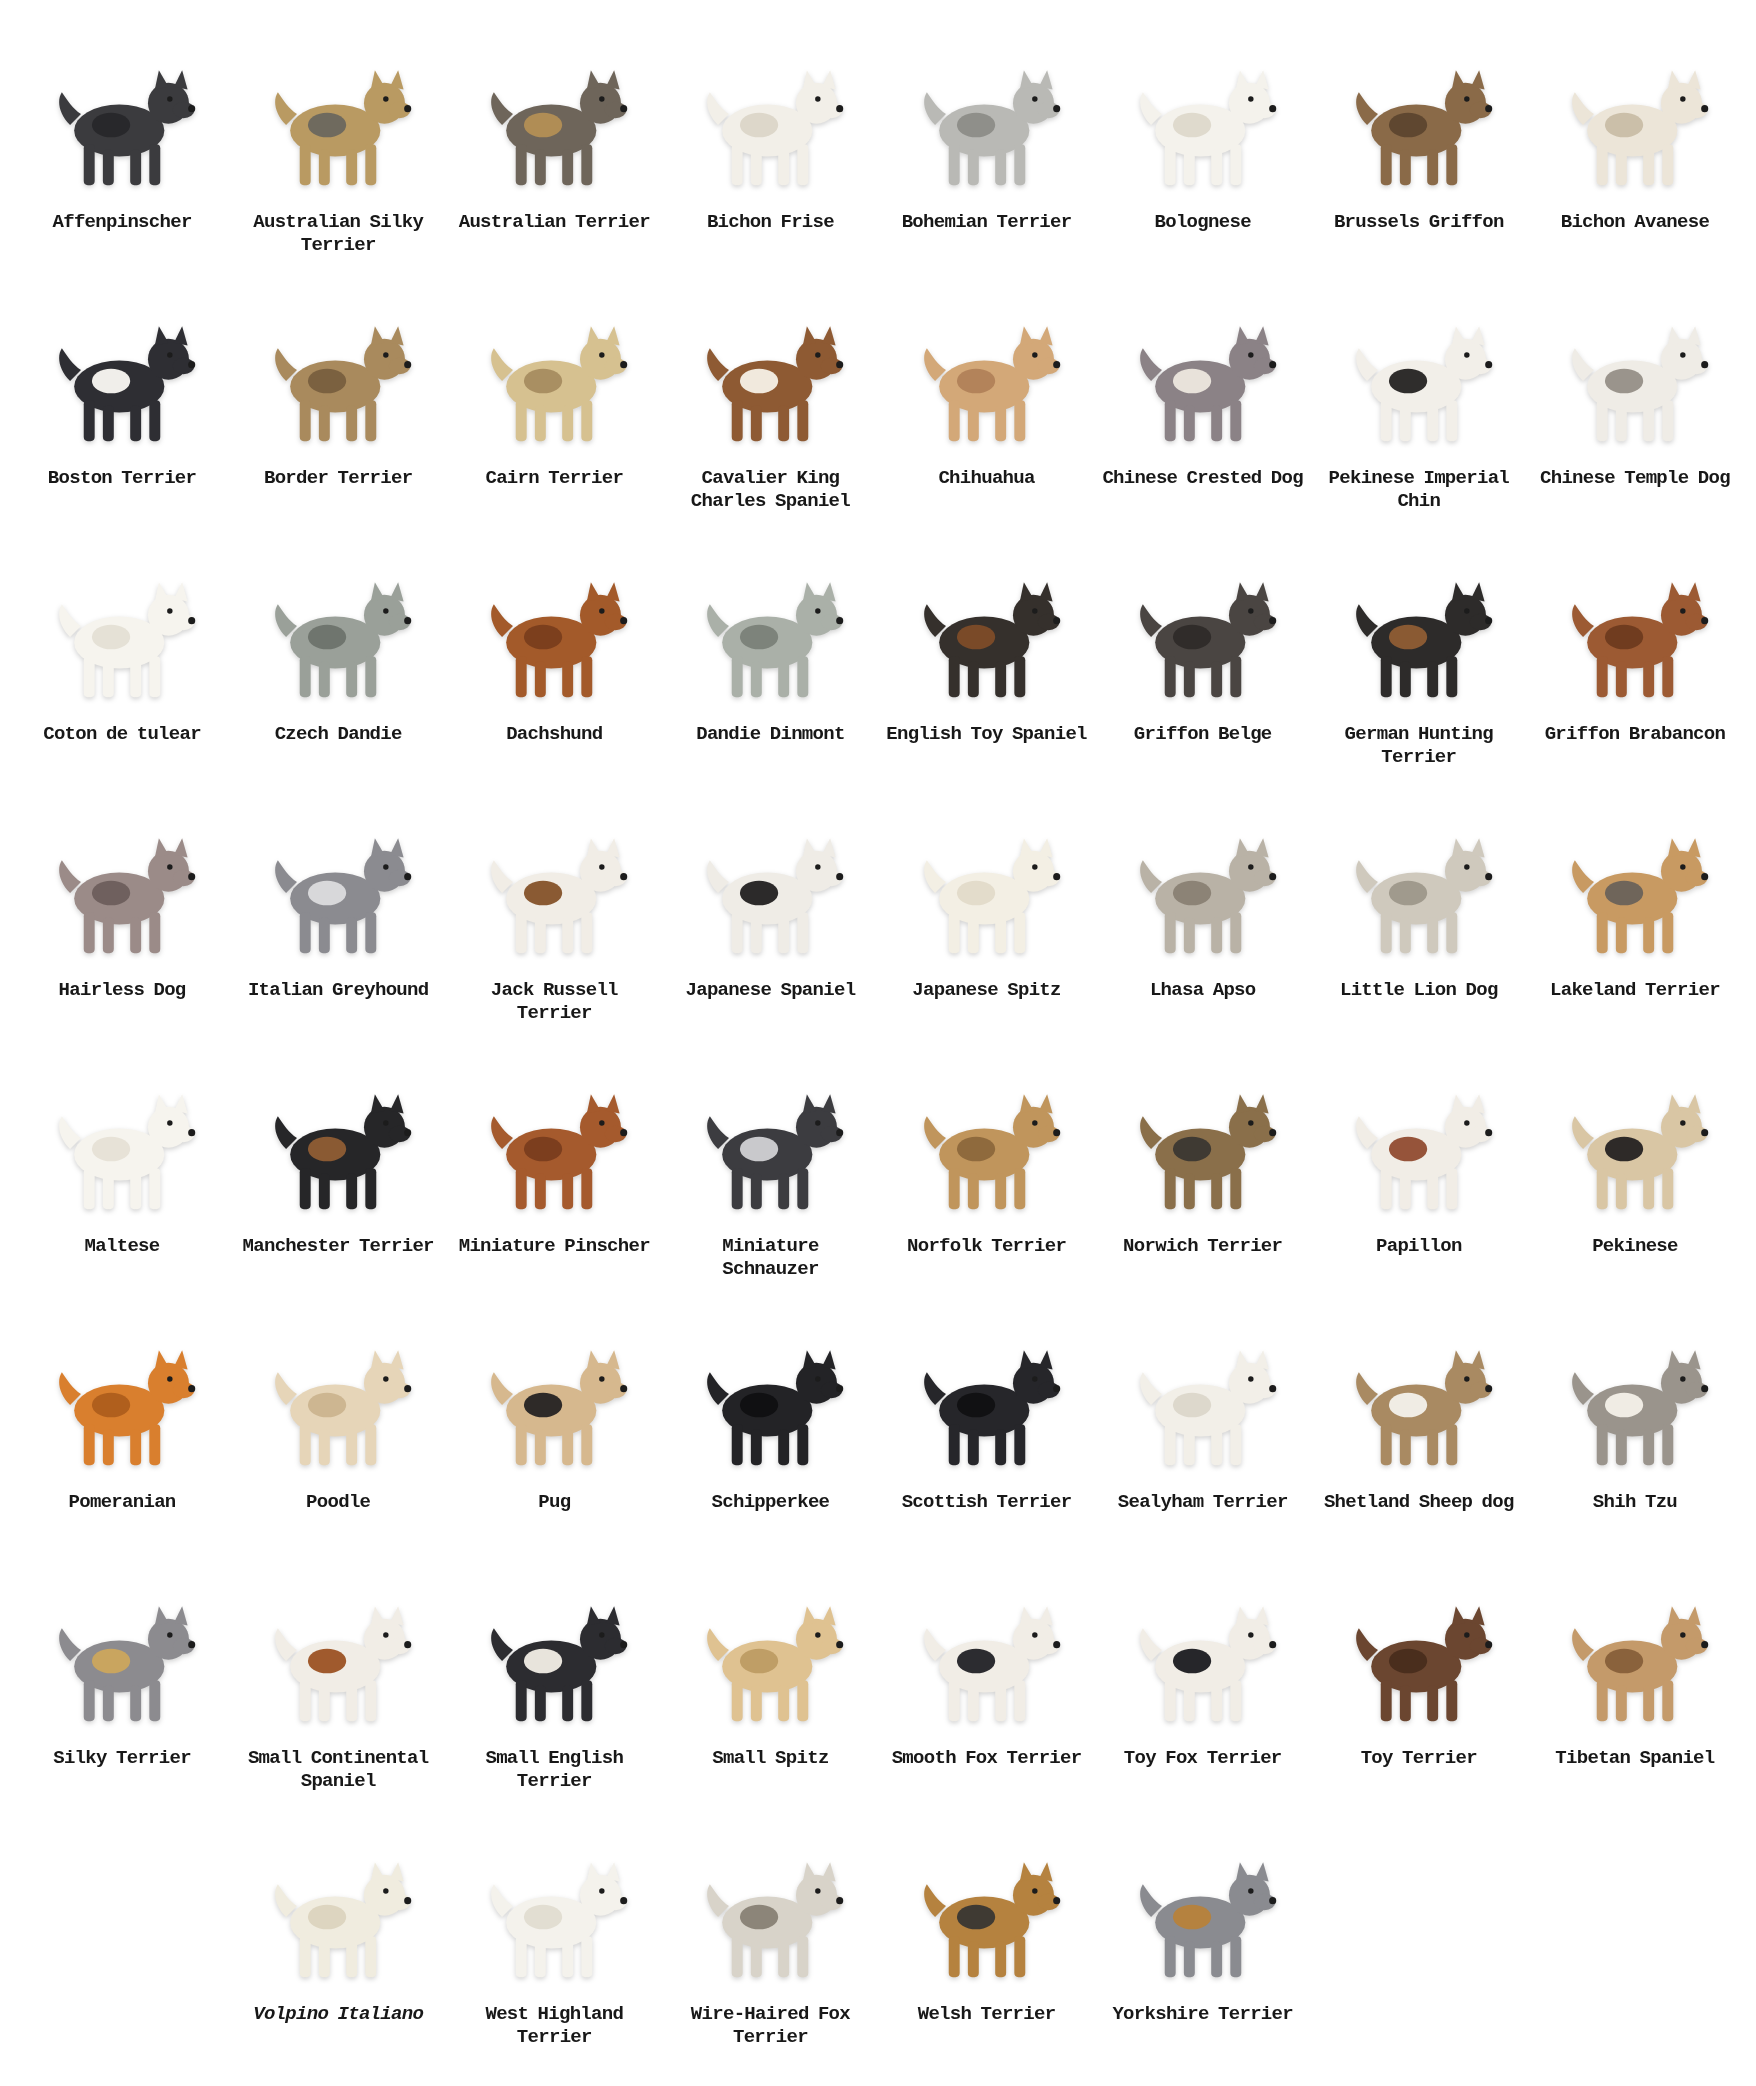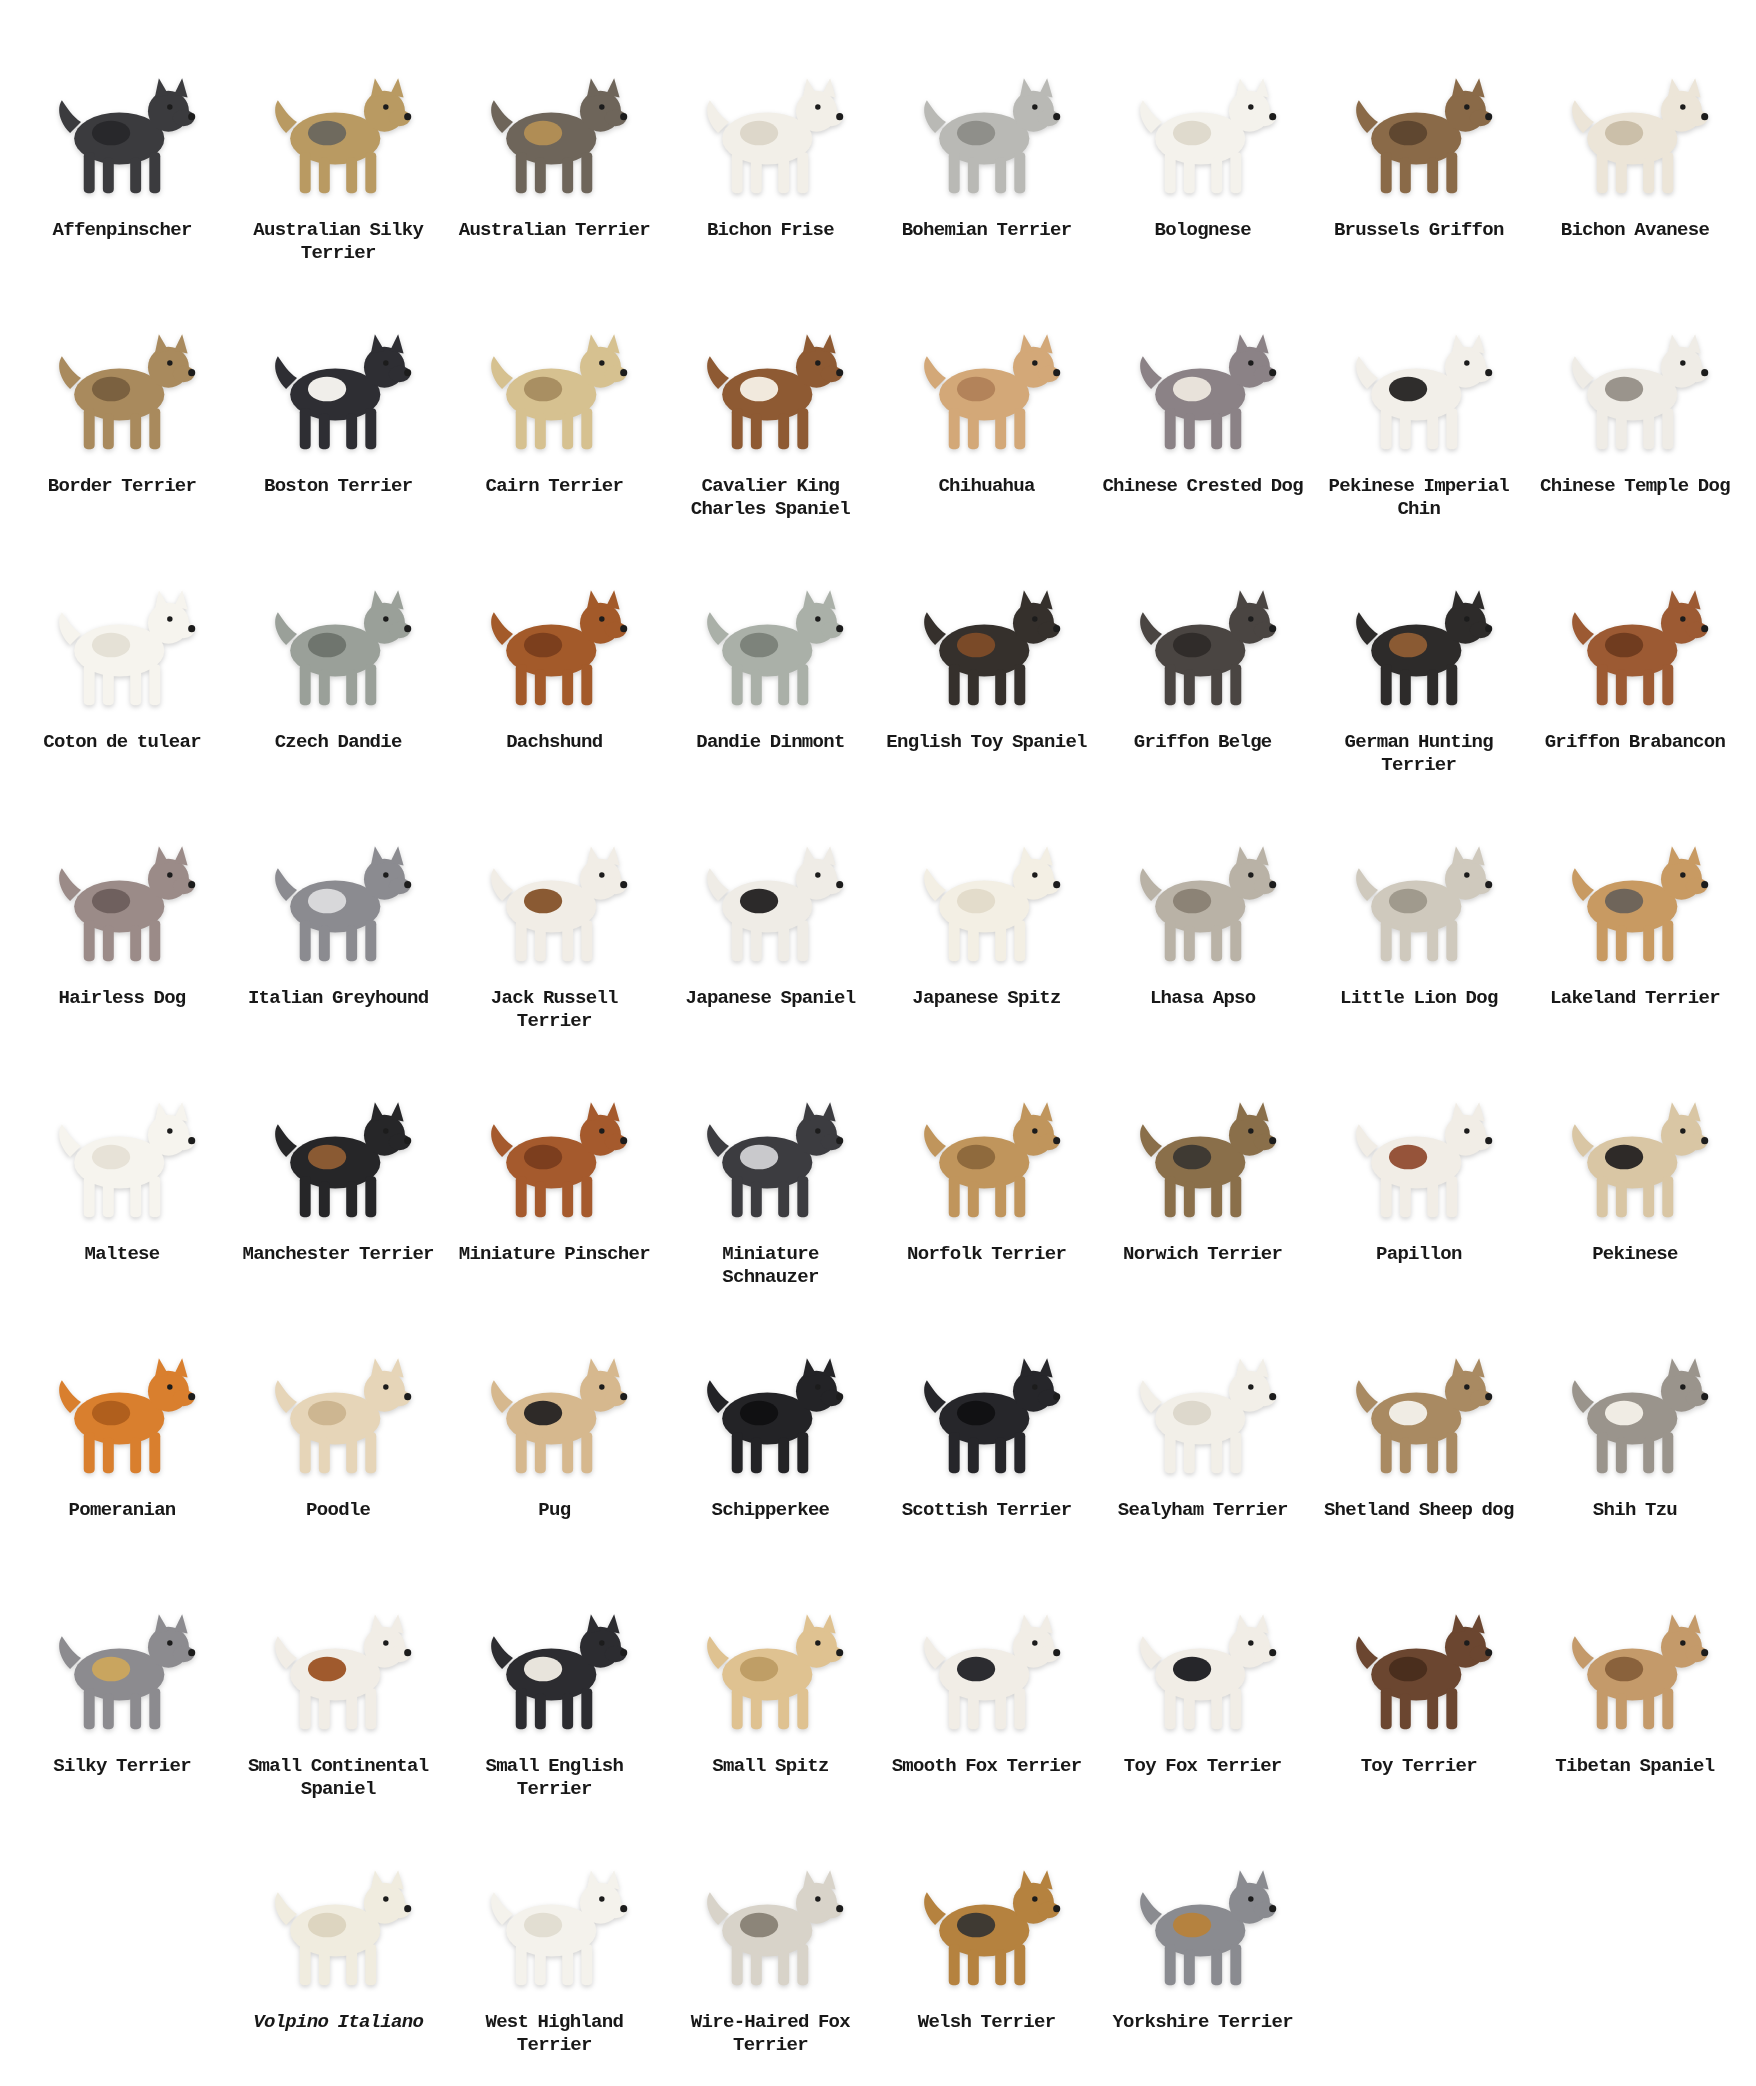--- a/index.html
+++ b/index.html
@@ -6,21 +6,21 @@
     margin: 0;
     padding: 0;
     background: #ffffff;
   }
   .poster {
     position: relative;
     width: 1757px;
     min-height: 2087px;
     margin: 0 auto;
     background: #ffffff;
-    padding-top: 24px;
+    padding-top: 16px;
     box-sizing: border-box;
     font-family: "Liberation Mono", "DejaVu Sans Mono", monospace;
   }
   .breed-row {
     display: grid;
     grid-template-columns: repeat(8, 1fr);
     width: 1729px;
     margin: 0 auto;
   }
   .breed-cell {
@@ -238,60 +238,60 @@
               <circle cx="95" cy="23" r="2" fill="#1c1c1c"></circle>
             </svg></span>
         </div>
         <figcaption class="breed-label">Bichon Avanese</figcaption>
       </figure>
     </div>
     <div class="breed-row">
       <figure class="breed-cell">
         <div class="photo">
           <span><svg viewBox="0 0 120 92" xmlns="http://www.w3.org/2000/svg">
+              <g fill="#2e2e33">
+                <path d="M22 42 C14 34 12 24 16 18 C20 24 24 30 30 34 Z"></path>
+                <ellipse cx="58" cy="46" rx="33" ry="19"></ellipse>
+                <rect x="32" y="56" width="8" height="30" rx="3"></rect>
+                <rect x="46" y="60" width="8" height="26" rx="3"></rect>
+                <rect x="66" y="60" width="8" height="26" rx="3"></rect>
+                <rect x="80" y="56" width="8" height="30" rx="3"></rect>
+                <circle cx="94" cy="26" r="15"></circle>
+                <path d="M84 16 L87 2 L94 14 Z"></path>
+                <path d="M98 14 L104 2 L108 16 Z"></path>
+                <ellipse cx="105" cy="31" rx="8" ry="6"></ellipse>
+              </g>
+              <ellipse cx="52" cy="42" rx="14" ry="9" fill="#f0eeea"></ellipse>
+              <circle cx="111" cy="30" r="2.6" fill="#1c1c1c"></circle>
+              <circle cx="95" cy="23" r="2" fill="#1c1c1c"></circle>
+            </svg></span>
+        </div>
+        <figcaption class="breed-label">Boston Terrier</figcaption>
+      </figure>
+      <figure class="breed-cell">
+        <div class="photo">
+          <span><svg viewBox="0 0 120 92" xmlns="http://www.w3.org/2000/svg">
               <g fill="#a98a5d">
                 <path d="M22 42 C14 34 12 24 16 18 C20 24 24 30 30 34 Z"></path>
                 <ellipse cx="58" cy="46" rx="33" ry="19"></ellipse>
                 <rect x="32" y="56" width="8" height="30" rx="3"></rect>
                 <rect x="46" y="60" width="8" height="26" rx="3"></rect>
                 <rect x="66" y="60" width="8" height="26" rx="3"></rect>
                 <rect x="80" y="56" width="8" height="30" rx="3"></rect>
                 <circle cx="94" cy="26" r="15"></circle>
                 <path d="M84 16 L87 2 L94 14 Z"></path>
                 <path d="M98 14 L104 2 L108 16 Z"></path>
                 <ellipse cx="105" cy="31" rx="8" ry="6"></ellipse>
               </g>
               <ellipse cx="52" cy="42" rx="14" ry="9" fill="#7b6140"></ellipse>
               <circle cx="111" cy="30" r="2.6" fill="#1c1c1c"></circle>
               <circle cx="95" cy="23" r="2" fill="#1c1c1c"></circle>
             </svg></span>
         </div>
         <figcaption class="breed-label">Border Terrier</figcaption>
-      </figure>
-      <figure class="breed-cell">
-        <div class="photo">
-          <span><svg viewBox="0 0 120 92" xmlns="http://www.w3.org/2000/svg">
-              <g fill="#2e2e33">
-                <path d="M22 42 C14 34 12 24 16 18 C20 24 24 30 30 34 Z"></path>
-                <ellipse cx="58" cy="46" rx="33" ry="19"></ellipse>
-                <rect x="32" y="56" width="8" height="30" rx="3"></rect>
-                <rect x="46" y="60" width="8" height="26" rx="3"></rect>
-                <rect x="66" y="60" width="8" height="26" rx="3"></rect>
-                <rect x="80" y="56" width="8" height="30" rx="3"></rect>
-                <circle cx="94" cy="26" r="15"></circle>
-                <path d="M84 16 L87 2 L94 14 Z"></path>
-                <path d="M98 14 L104 2 L108 16 Z"></path>
-                <ellipse cx="105" cy="31" rx="8" ry="6"></ellipse>
-              </g>
-              <ellipse cx="52" cy="42" rx="14" ry="9" fill="#f0eeea"></ellipse>
-              <circle cx="111" cy="30" r="2.6" fill="#1c1c1c"></circle>
-              <circle cx="95" cy="23" r="2" fill="#1c1c1c"></circle>
-            </svg></span>
-        </div>
-        <figcaption class="breed-label">Boston Terrier</figcaption>
       </figure>
       <figure class="breed-cell">
         <div class="photo">
           <span><svg viewBox="0 0 120 92" xmlns="http://www.w3.org/2000/svg">
               <g fill="#d6c190">
                 <path d="M22 42 C14 34 12 24 16 18 C20 24 24 30 30 34 Z"></path>
                 <ellipse cx="58" cy="46" rx="33" ry="19"></ellipse>
                 <rect x="32" y="56" width="8" height="30" rx="3"></rect>
                 <rect x="46" y="60" width="8" height="26" rx="3"></rect>
                 <rect x="66" y="60" width="8" height="26" rx="3"></rect>

